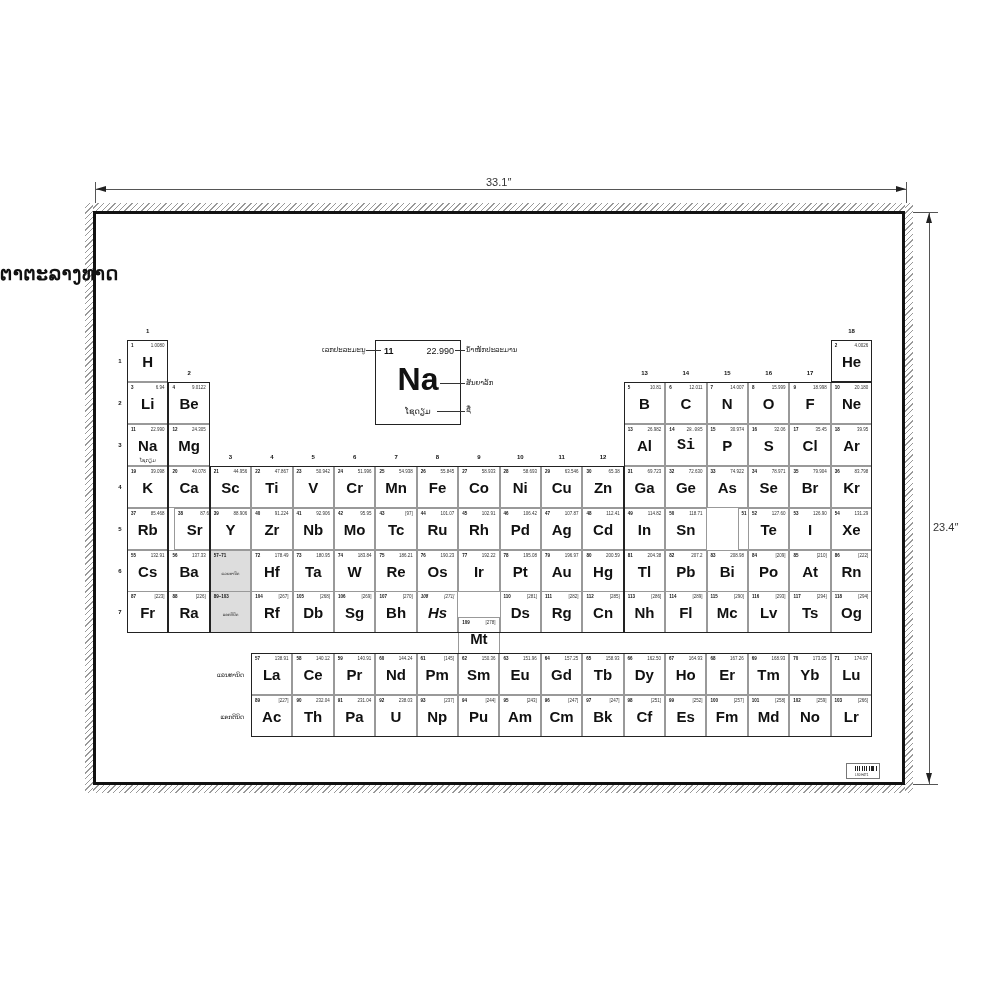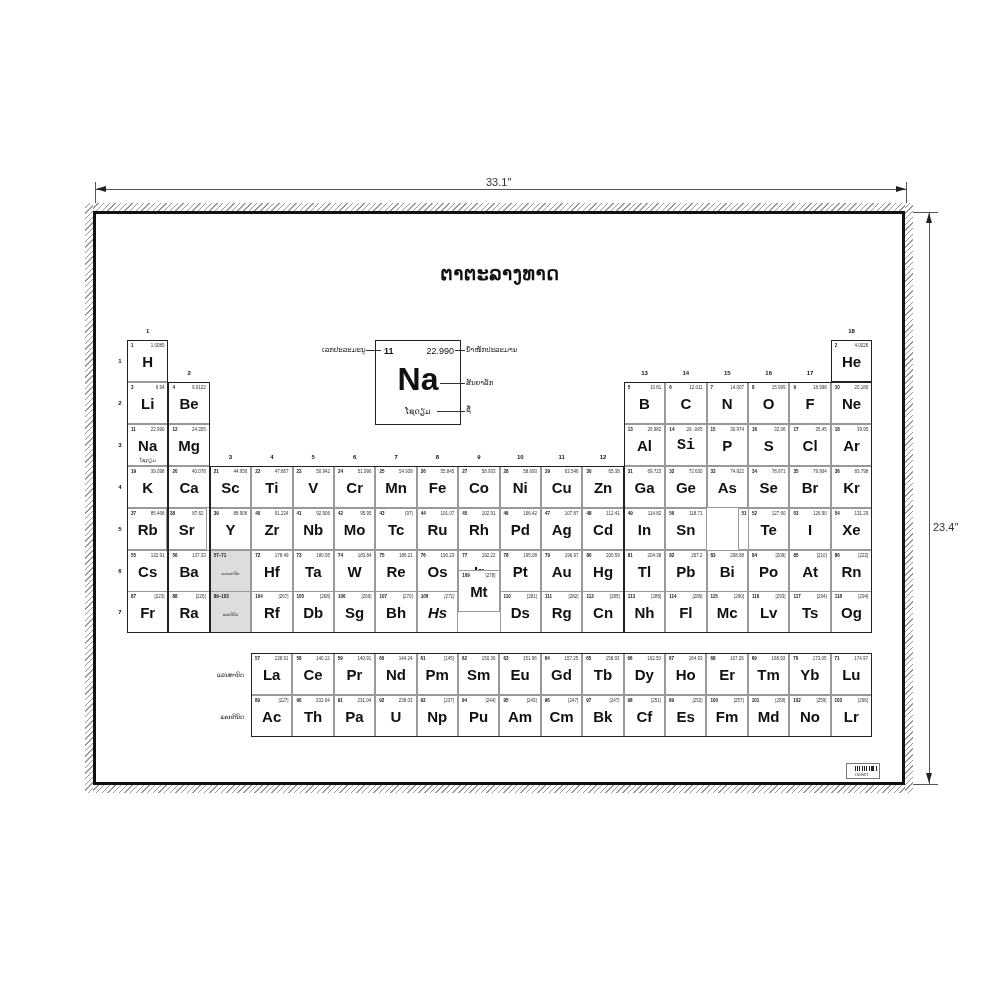--- a/index.html
+++ b/index.html
@@ -3,21 +3,21 @@
 <meta charset="utf-8">
 <style>
   html,body{margin:0;padding:0;background:#fff;}
   body{width:1000px;height:1000px;position:relative;overflow:hidden;font-family:"Liberation Sans",sans-serif;color:#111;}
   .abs{position:absolute;}
   .dim-line{position:absolute;background:#555;}
   .dim-label{position:absolute;font-size:11px;color:#333;font-family:"Liberation Sans",sans-serif;}
   .hatch-h{position:absolute;height:8px;background:repeating-linear-gradient(135deg,#fff 0 3px,#999 3px 4px);}
   .hatch-v{position:absolute;width:8px;background:repeating-linear-gradient(135deg,#fff 0 3px,#999 3px 4px);}
   .poster{position:absolute;left:93px;top:211px;width:812px;height:574px;border:3px solid #111;background:#fff;box-sizing:border-box;}
-  .title{position:absolute;left:0;width:1000px;top:262px;text-align:center;font-size:19px;font-weight:bold;letter-spacing:0.5px;}
+  .title{position:absolute;left:0;width:1000px;top:262px;font-size:19px;font-weight:bold;letter-spacing:0.5px;}
   .cell{position:absolute;width:41.4px;height:42px;box-sizing:border-box;border:0.5px solid #999;background:#fff;}
   .cell .z{position:absolute;left:3px;top:2px;font-size:4.5px;font-weight:bold;}
   .cell .m{position:absolute;right:3px;top:2px;font-size:4.5px;color:#333;}
   .cell .s{position:absolute;left:0;right:0;top:12px;text-align:center;font-size:15px;font-weight:bold;}
   .cell .n{position:absolute;left:0;right:0;bottom:2px;text-align:center;font-size:5px;color:#333;}
   .cell.ref{background:#ddd;}
   .cell.ref .rl{position:absolute;left:0;right:0;top:20px;text-align:center;font-size:4px;color:#333;}
   .glabel{position:absolute;width:41.4px;text-align:center;font-size:6px;font-weight:bold;}
   .plabel{position:absolute;width:12px;text-align:center;font-size:6px;font-weight:bold;}
   .outline{position:absolute;border:1.5px solid #222;box-sizing:border-box;pointer-events:none;}
@@ -254,21 +254,21 @@
     <div class="cell" style="left: 830.8px; top: 465.7px;">
       <span class="z">36</span>
       <span class="m">83.798</span>
       <span class="s">Kr</span>
     </div>
     <div class="cell" style="left: 127px; top: 507.6px;">
       <span class="z">37</span>
       <span class="m">85.468</span>
       <span class="s">Rb</span>
     </div>
-    <div class="cell" style="left: 166px; top: 507.6px;">
+    <div class="cell" style="left: 174px; top: 507.6px;">
       <span class="z">38</span>
       <span class="m">87.62</span>
       <span class="s">Sr</span>
     </div>
     <div class="cell" style="left: 209.8px; top: 507.6px;">
       <span class="z">39</span>
       <span class="m">88.906</span>
       <span class="s">Y</span>
     </div>
     <div class="cell" style="left: 251.2px; top: 507.6px;">
@@ -459,21 +459,21 @@
     <div class="cell" style="left: 375.4px; top: 591.4px;">
       <span class="z">107</span>
       <span class="m">[270]</span>
       <span class="s">Bh</span>
     </div>
     <div class="cell" style="left: 416.8px; top: 591.4px; font-style: italic;">
       <span class="z">108</span>
       <span class="m">[271]</span>
       <span class="s">Hs</span>
     </div>
-    <div class="cell" style="left: 458.2px; top: 570px; padding-left: 24px;">
+    <div class="cell" style="left: 458.2px; top: 617px; padding-left: 24px;">
       <span class="z">109</span>
       <span class="m">[278]</span>
       <span class="s">Mt</span>
     </div>
     <div class="cell" style="left: 499.6px; top: 591.4px;">
       <span class="z">110</span>
       <span class="m">[281]</span>
       <span class="s">Ds</span>
     </div>
     <div class="cell" style="left: 541px; top: 591.4px;">

